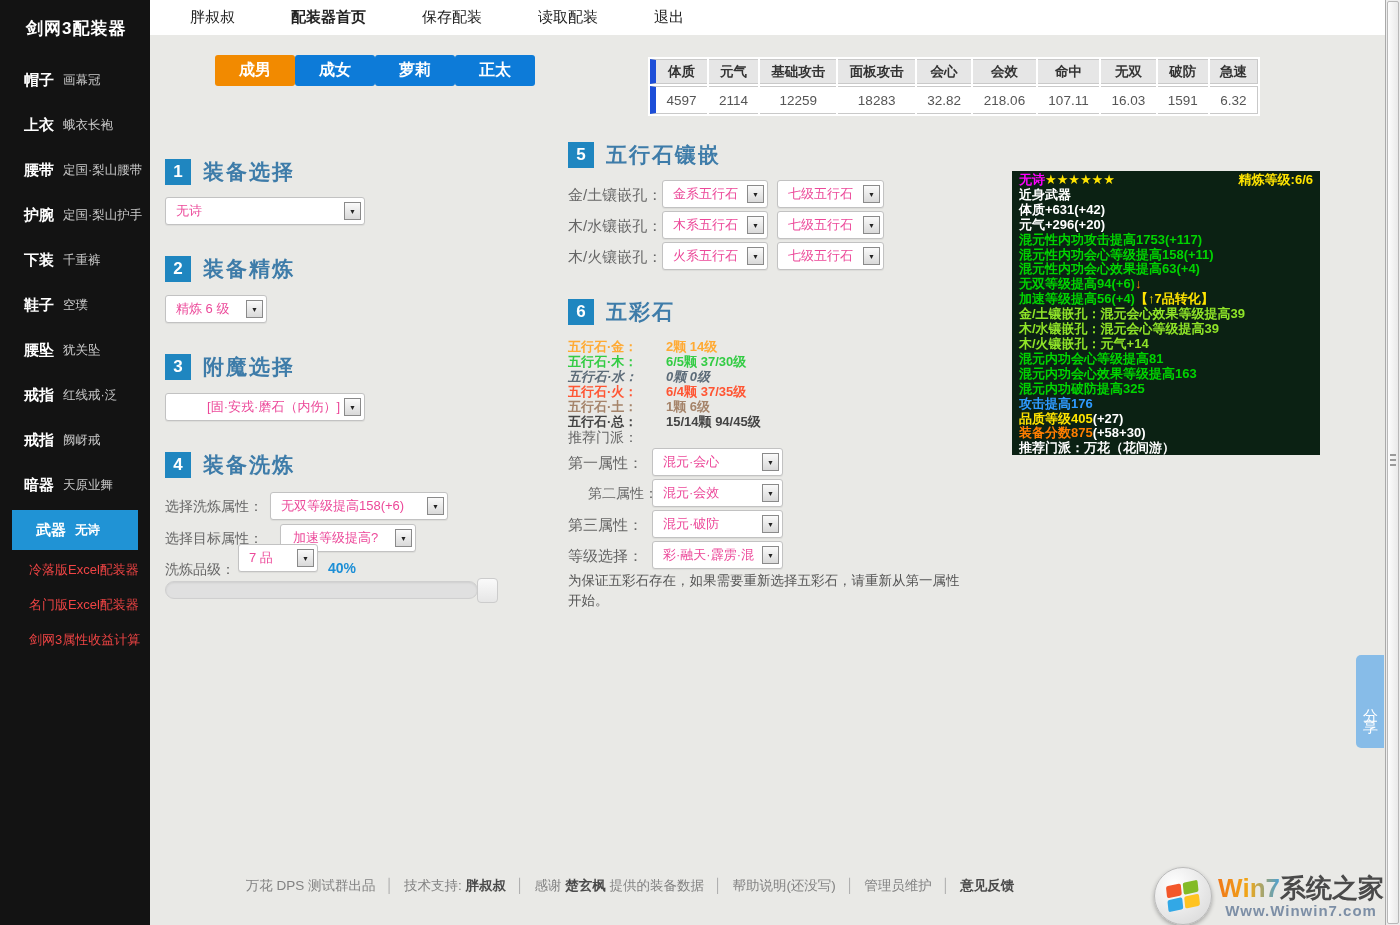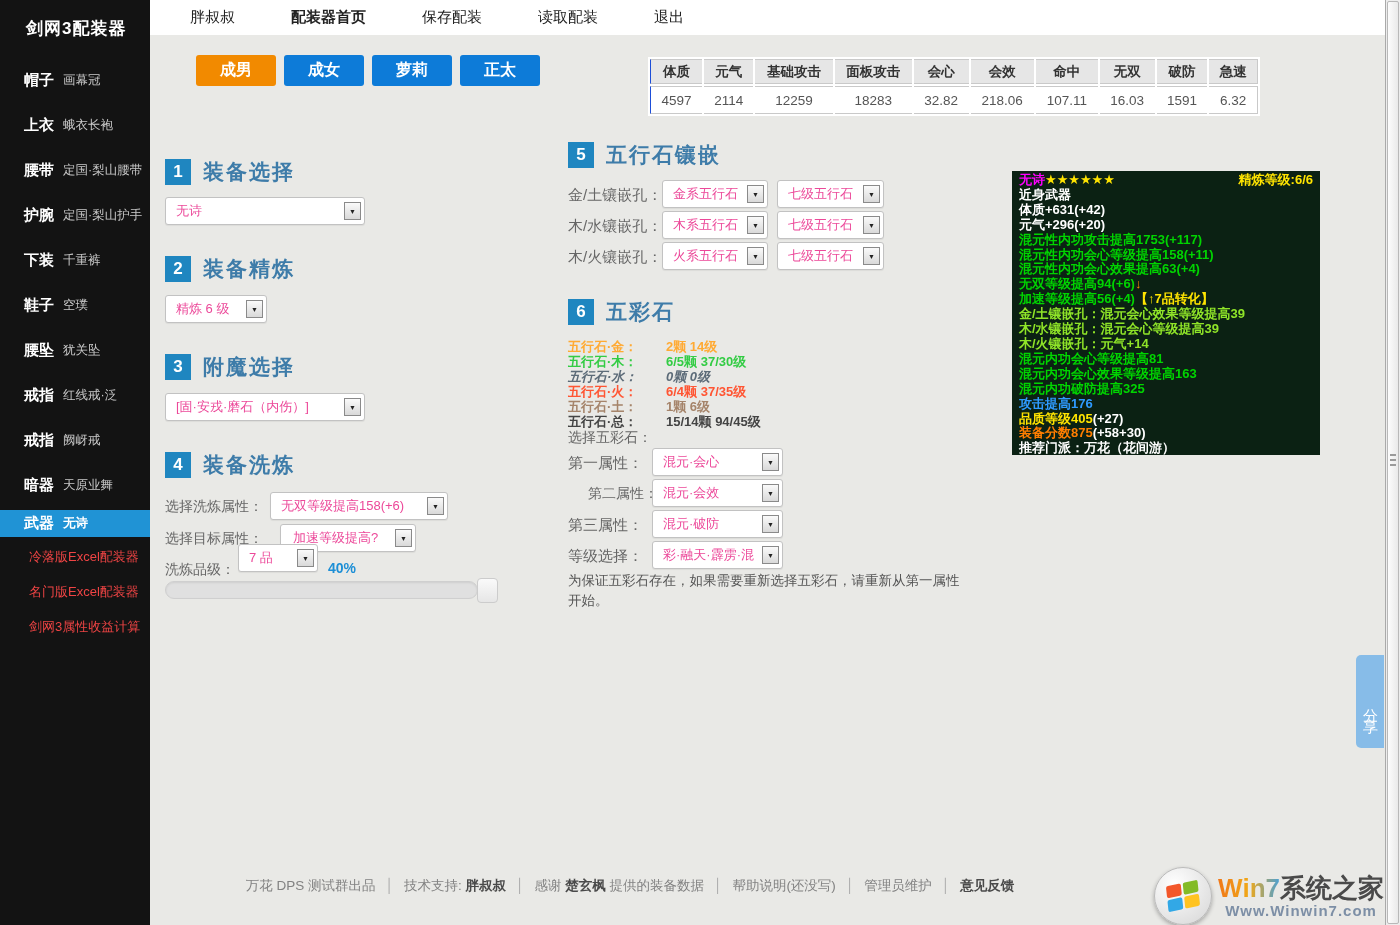--- a/index.html
+++ b/index.html
@@ -10,36 +10,36 @@
   .topbar{position:absolute;left:150px;top:0;width:1235px;height:35px;background:#fff;display:flex;align-items:center;padding-left:40px;gap:56px;}
   .topbar .nav-item{font-size:15px;color:#222;cursor:pointer;white-space:nowrap;}
   .topbar .nav-item.active{font-weight:bold;}
 
   
   .sidebar{position:absolute;left:0;top:0;width:150px;height:925px;background:#131313;color:#fff;}
   .brand{height:58px;padding:17px 0 0 26px;font-size:17px;font-weight:bold;letter-spacing:1px;}
   .slot{height:45px;display:flex;align-items:center;padding-left:24px;cursor:pointer;white-space:nowrap;}
   .slot .slot-name{font-size:15px;font-weight:bold;color:#fff;margin-right:9px;}
   .slot .slot-item{font-size:12.5px;color:#c9c9c9;}
-  .slot.active{background:#2093d5;height:27px;margin:2px 0;}
+  .slot.active{background:#2093d5;height:40px;margin:2px 12px;}
   .slot.active .slot-item{color:#fff;font-weight:bold;}
   .side-link{height:35px;display:flex;align-items:center;padding-left:29px;font-size:13px;color:#ef4444;cursor:pointer;white-space:nowrap;}
 
   
-  .btn-row{position:absolute;left:196px;top:55px;display:flex;gap:8px;}
+  .btn-row{position:absolute;left:215px;top:55px;display:flex;}
   .gbtn{width:80px;height:31px;border:none;border-radius:3px;color:#fff;font-size:16px;font-weight:bold;cursor:pointer;background:#0d7bd8;}
   .gbtn.orange{background:#f28a00;}
 
   
   .stats{position:absolute;left:648px;top:57px;width:612px;border-collapse:collapse;background:#fff;}
   .stats th,.stats td{border:1px solid #c9c9c9;border-left:none;border-right:none;text-align:center;white-space:nowrap;}
   .stats table{width:100%;}
   .stats th{background:#e6e6e6;font-size:13.5px;color:#333;height:25px;font-weight:bold;padding:0 8px;}
   .stats td{font-size:13.5px;color:#555;height:28px;padding:0 8px;}
-  .stats th:first-child,.stats td:first-child{border-left:1px solid #1d4ed8;}
+  .stats th:first-child,.stats td:first-child{border-left:6px solid #1d4ed8;}
   .stats th:last-child,.stats td:last-child{border-right:1px solid #c9c9c9;}
 
   
   .sec-h{position:absolute;display:flex;align-items:center;}
   .sec-num{width:26px;height:26px;background:#1f86c0;color:#fff;font-size:17px;font-weight:bold;display:flex;align-items:center;justify-content:center;}
   .sec-title{margin-left:12px;font-size:21px;font-weight:bold;color:#3e7ca9;letter-spacing:2px;}
 
   
   .select{position:absolute;height:28px;background:#fff;border:1px solid #c2c2c2;border-radius:3px;display:flex;align-items:center;padding:0 3px 0 10px;cursor:pointer;box-shadow:0 1px 1px rgba(0,0,0,.06);}
   .select .sel-text{flex:1;font-size:13px;color:#ec4899;white-space:nowrap;overflow:hidden;}
@@ -225,21 +225,21 @@
     <span class="sel-text">精炼 6 级</span>
     <span class="arrow-box">
         <span>▼</span>
       </span>
   </div>
 
   <div class="sec-h" style="left:165px;top:353px;">
     <span class="sec-num">3</span>
     <span class="sec-title">附魔选择</span>
   </div>
-  <div class="select" style="left:165px;top:393px;width:200px;">
+  <div class="select" style="left:165px;top:393px;width:200px;text-align:right;">
     <span class="sel-text">[固·安戎·磨石（内伤）]</span>
     <span class="arrow-box">
         <span>▼</span>
       </span>
   </div>
 
   <div class="sec-h" style="left:165px;top:451px;">
     <span class="sec-num">4</span>
     <span class="sec-title">装备洗炼</span>
   </div>
@@ -315,21 +315,21 @@
   <div class="sec-h" style="left:568px;top:298px;">
     <span class="sec-num">6</span>
     <span class="sec-title">五彩石</span>
   </div>
   <div class="stone-line st-gold" style="top:338px;"><span class="st-label">五行石·金：</span><span>2颗 14级</span></div>
   <div class="stone-line st-wood" style="top:353px;"><span class="st-label">五行石·木：</span><span>6/5颗 37/30级</span></div>
   <div class="stone-line st-water" style="top:368px;font-style:italic;"><span class="st-label">五行石·水：</span><span>0颗 0级</span></div>
   <div class="stone-line st-fire" style="top:383px;"><span class="st-label">五行石·火：</span><span>6/4颗 37/35级</span></div>
   <div class="stone-line st-earth" style="top:398px;"><span class="st-label">五行石·土：</span><span>1颗 6级</span></div>
   <div class="stone-line st-total" style="top:413px;"><span class="st-label">五行石·总：</span><span>15/14颗 94/45级</span></div>
-  <span class="pick-label" style="top:429px;">选择五彩石：</span>
+  <span class="pick-label" style="top:429px;">推荐门派：</span>
   <span class="form-label" style="left:568px;top:454px;font-size:15px;">第一属性：</span>
   <div class="select" style="left:652px;top:448px;width:131px;">
     <span class="sel-text">混元·会心</span>
     <span class="arrow-box">
         <span>▼</span>
       </span>
   </div>
   <span class="form-label" style="left:588px;top:485px;font-size:14px;">第二属性：</span>
   <div class="select" style="left:652px;top:479px;width:131px;">
     <span class="sel-text">混元·会效</span>

